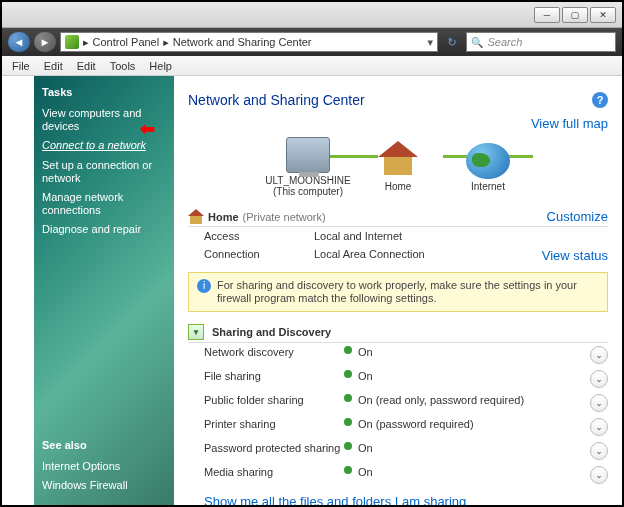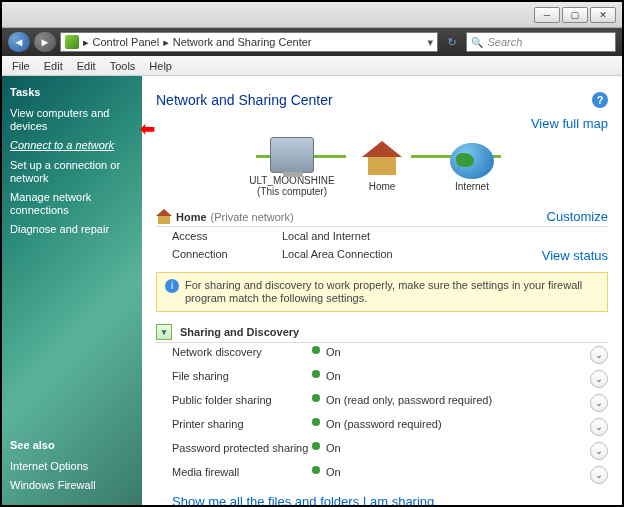--- a/index.html
+++ b/index.html
@@ -9,21 +9,21 @@
   .navbar { height: 28px; background: linear-gradient(to bottom, #474747, #2b2b2b); display: flex; align-items: center; padding: 0 6px; gap: 4px; }
   .navbtn { width: 22px; height: 20px; border-radius: 10px; background: radial-gradient(circle at 30% 30%, #6fa3d8, #2b5f9e); display: flex; align-items: center; justify-content: center; color: #fff; font-size: 11px; }
   .navbtn.dis { background: radial-gradient(circle at 30% 30%, #888, #555); }
   .breadcrumb { flex: 1; height: 20px; background: #fff; border: 1px solid #7a7a7a; display: flex; align-items: center; padding: 0 4px; font-size: 11px; color: #333; gap: 4px; }
   .bc-icon { width: 14px; height: 14px; background: linear-gradient(135deg, #8fd13f, #3a8a1e); border-radius: 2px; }
   .refresh { width: 20px; height: 20px; display: flex; align-items: center; justify-content: center; color: #6fa3d8; }
   .search { width: 150px; height: 20px; background: #fff; border: 1px solid #7a7a7a; padding: 0 4px; color: #888; font-style: italic; display: flex; align-items: center; gap: 4px; }
   .search::before { content: "🔍"; font-size: 10px; font-style: normal; }
   .menubar { height: 20px; background: linear-gradient(to bottom, #f8f8f8, #ececec); border-bottom: 1px solid #ccc; display: flex; align-items: center; padding: 0 4px; gap: 2px; font-size: 11px; color: #333; }
   .menubar span { padding: 2px 6px; }
-  .body { display: flex; height: calc(507px - 26px - 28px - 20px - 4px); }
+  .body { display: flex; height: calc(507px - 26px - 28px - 20px - 4px); padding-left: 32px; }
   .sidebar { width: 140px; background: linear-gradient(135deg, #0a5a5a 0%, #2a8a7a 30%, #5ab39a 60%, #3a7a6a 100%); color: #fff; padding: 10px 8px; display: flex; flex-direction: column; font-size: 11px; }
   .sidebar .hdr { font-weight: bold; margin-bottom: 6px; }
   .sidebar a { color: #fff; text-decoration: none; display: block; padding: 3px 0; line-height: 1.2; }
   .sidebar a.sel { text-decoration: underline; font-style: italic; }
   .sidebar .spacer { flex: 1; }
   .content { flex: 1; background: #fff; padding: 10px 14px; overflow: hidden; position: relative; }
   .ptitle { color: #003399; font-size: 14px; margin: 6px 0 8px 0; display: flex; justify-content: space-between; align-items: center;}
   .help { width: 16px; height: 16px; border-radius: 50%; background: #3a8ae0; color: #fff; display: flex; align-items: center; justify-content: center; font-size: 11px; font-weight: bold;}
   .maprow { display: flex; justify-content: center; align-items: center; margin: 6px 0 4px 0; position: relative; }
   .mapitem { text-align: center; font-size: 10px; color: #333; width: 90px;}
@@ -189,21 +189,21 @@
             <span class="val">On (password required)</span>
             <span class="chev">⌄</span>
           </div>
           <div class="discrow">
             <span class="lbl">Password protected sharing</span>
             <span class="dot"></span>
             <span class="val">On</span>
             <span class="chev">⌄</span>
           </div>
           <div class="discrow">
-            <span class="lbl">Media firewall</span>
+            <span class="lbl">Media sharing</span>
             <span class="dot"></span>
             <span class="val">On</span>
             <span class="chev">⌄</span>
           </div>
         </div>
     </div>
 
     <div class="links">
       <a class="link">Show me all the files and folders I am sharing</a>
       <a class="link">Show me all the shared network folders on this computer</a>

